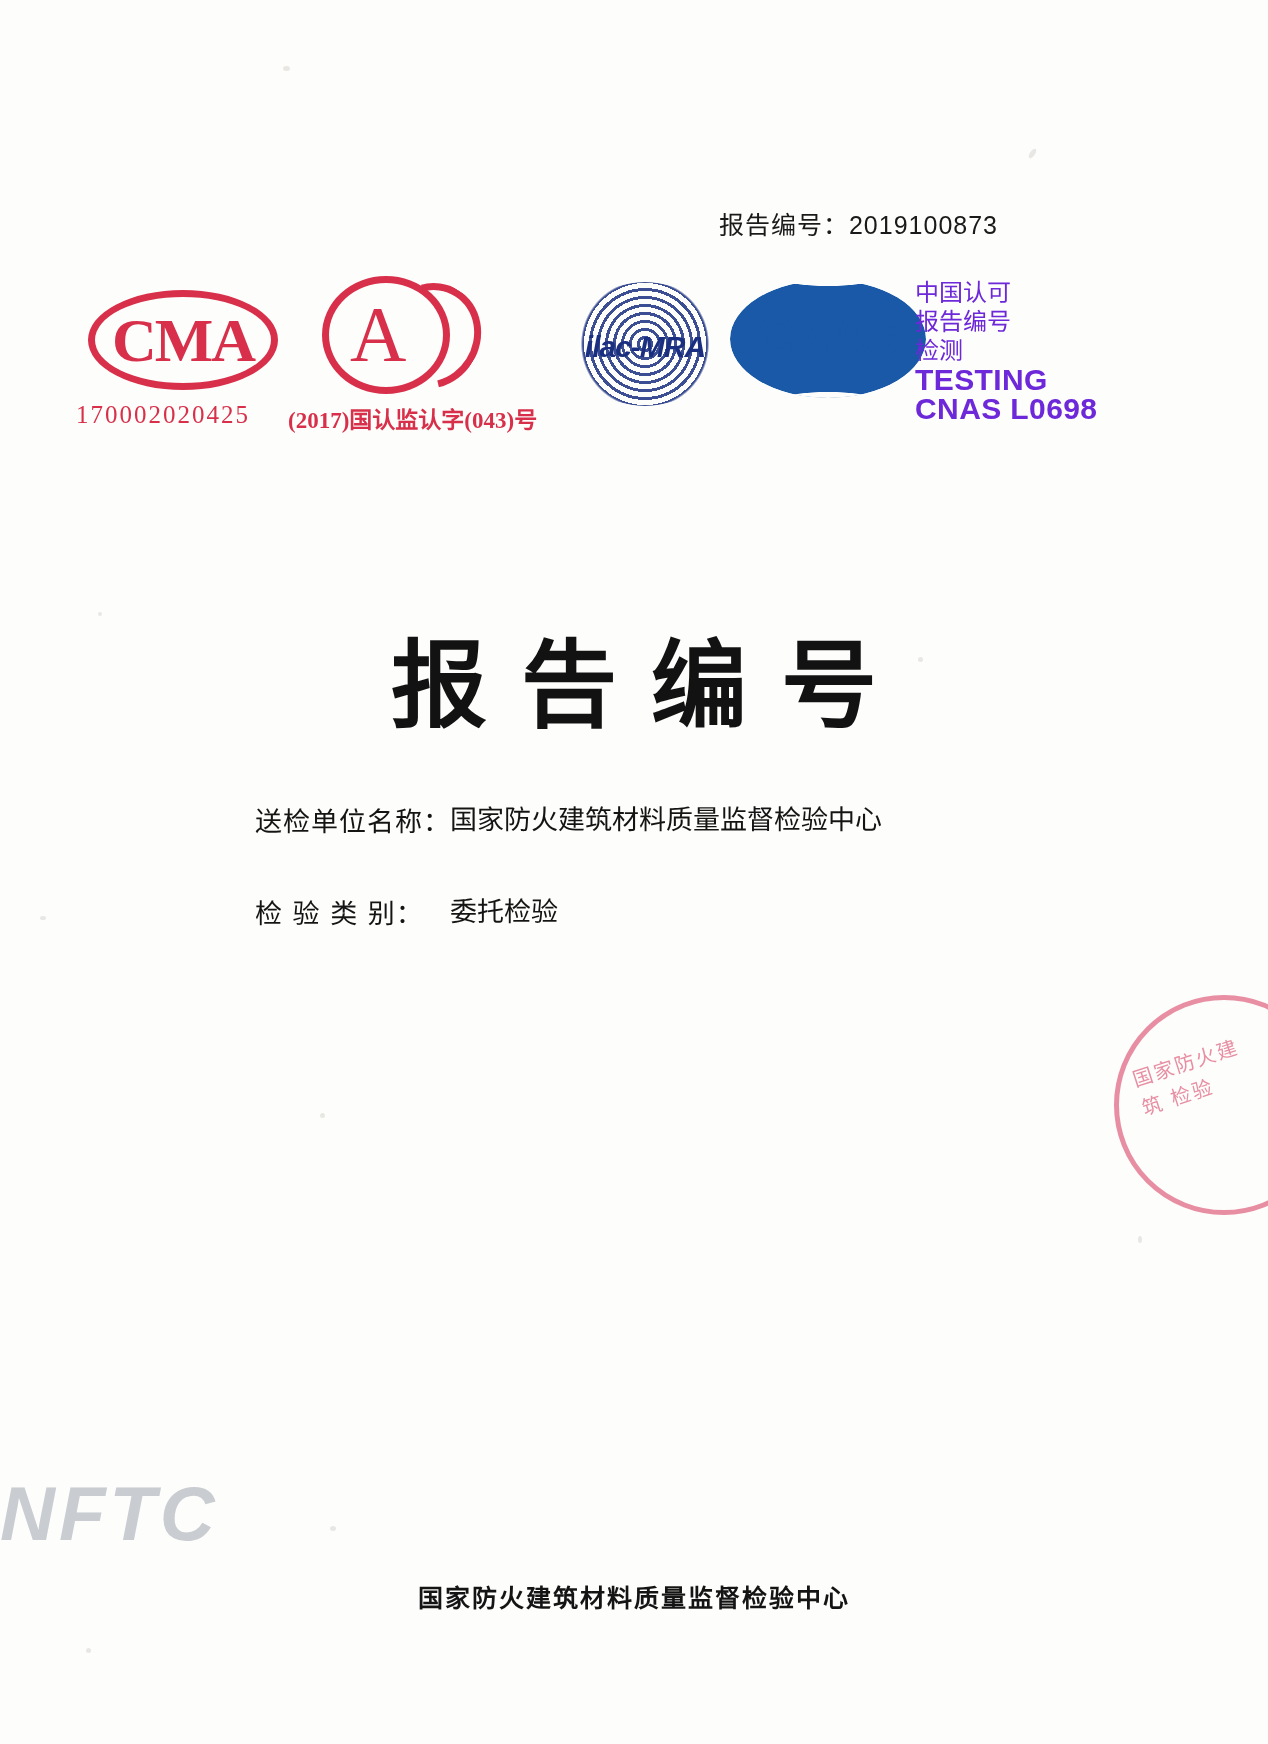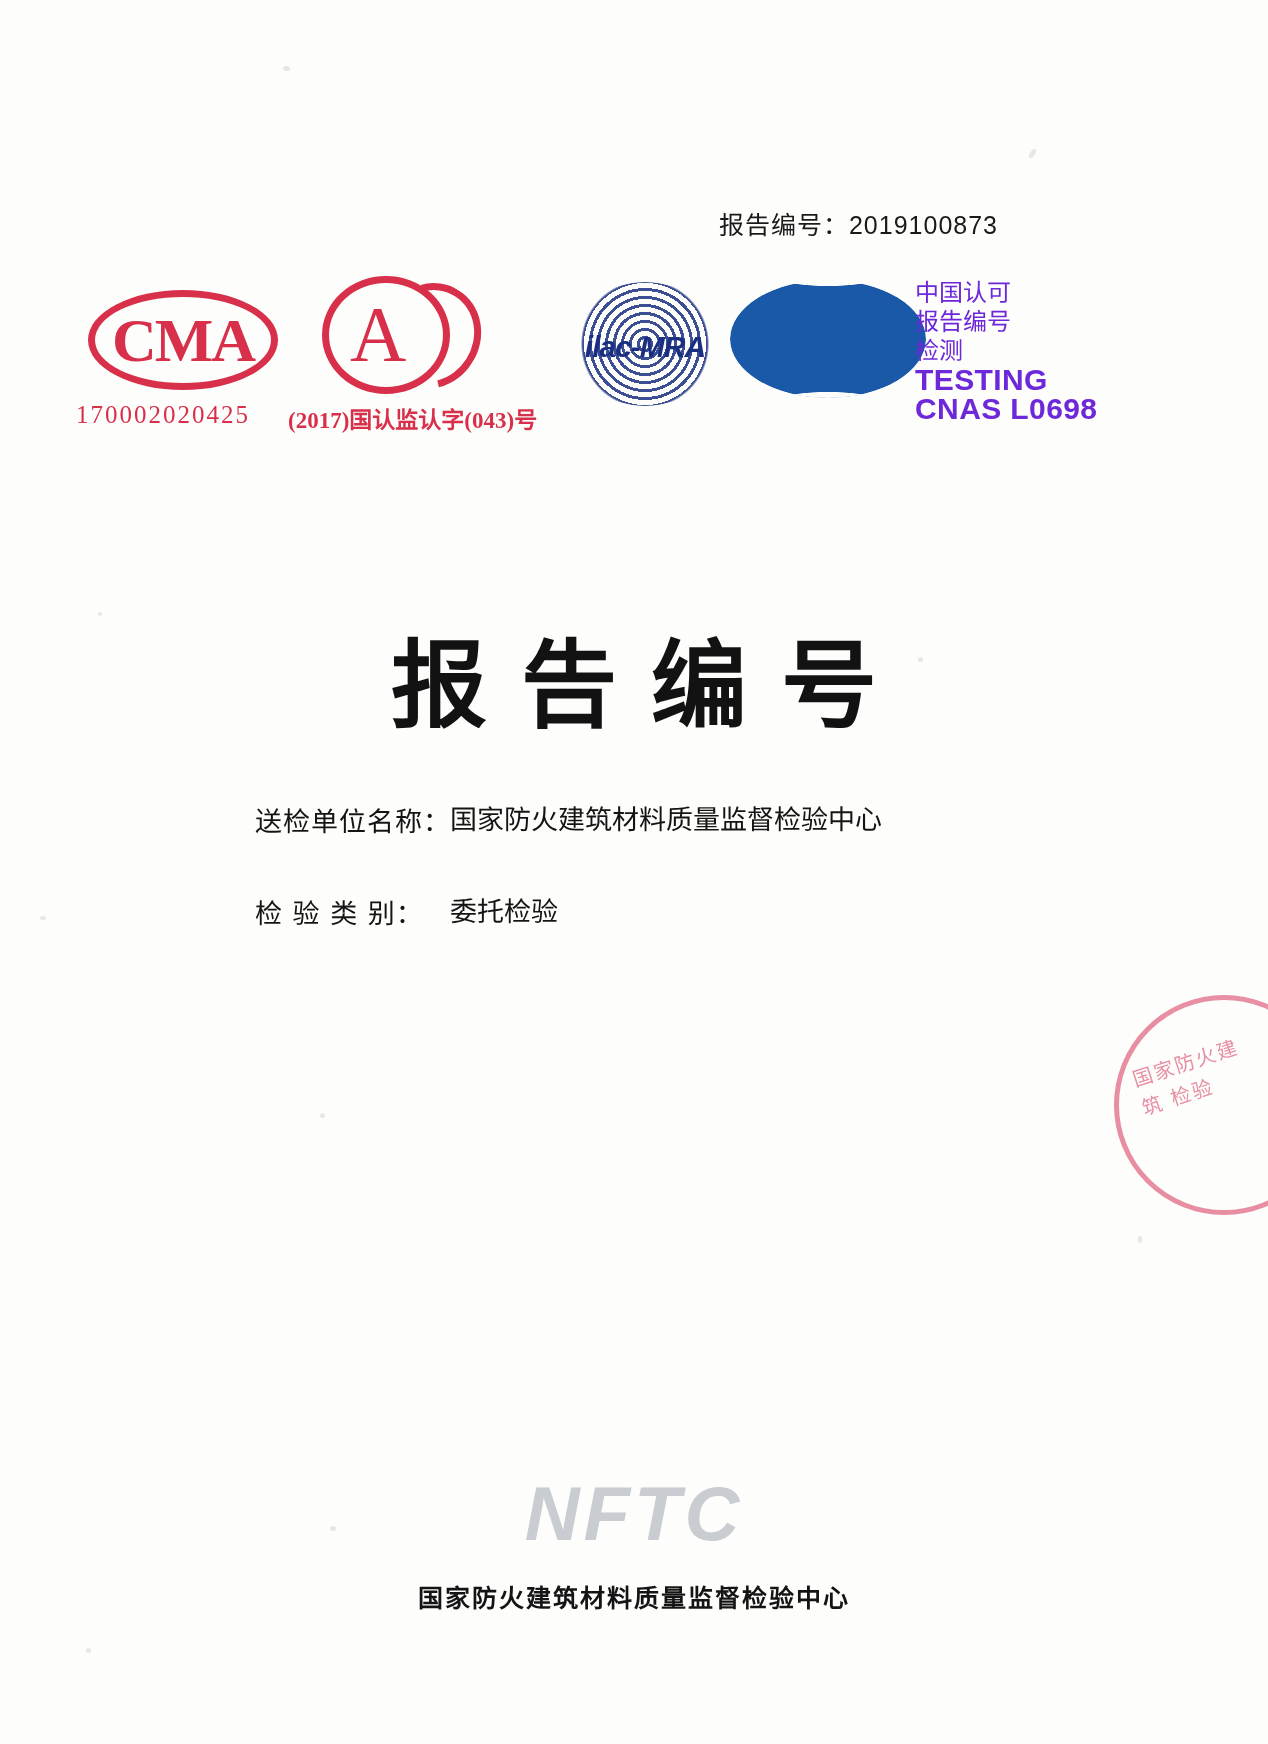--- a/index.html
+++ b/index.html
@@ -262,21 +262,20 @@
   .label-spaced {
     letter-spacing: 1px;
   }
 
   
   .nftc {
     position: absolute;
     left: 0;
     top: 1470px;
     width: 1268px;
-    text-align: center;
     font-family: "Liberation Sans", "DejaVu Sans", sans-serif;
     font-style: italic;
     font-weight: 700;
     font-size: 76px;
     letter-spacing: 4px;
     color: #c9ccd1;
   }
   .org-name {
     position: absolute;
     left: 0;

